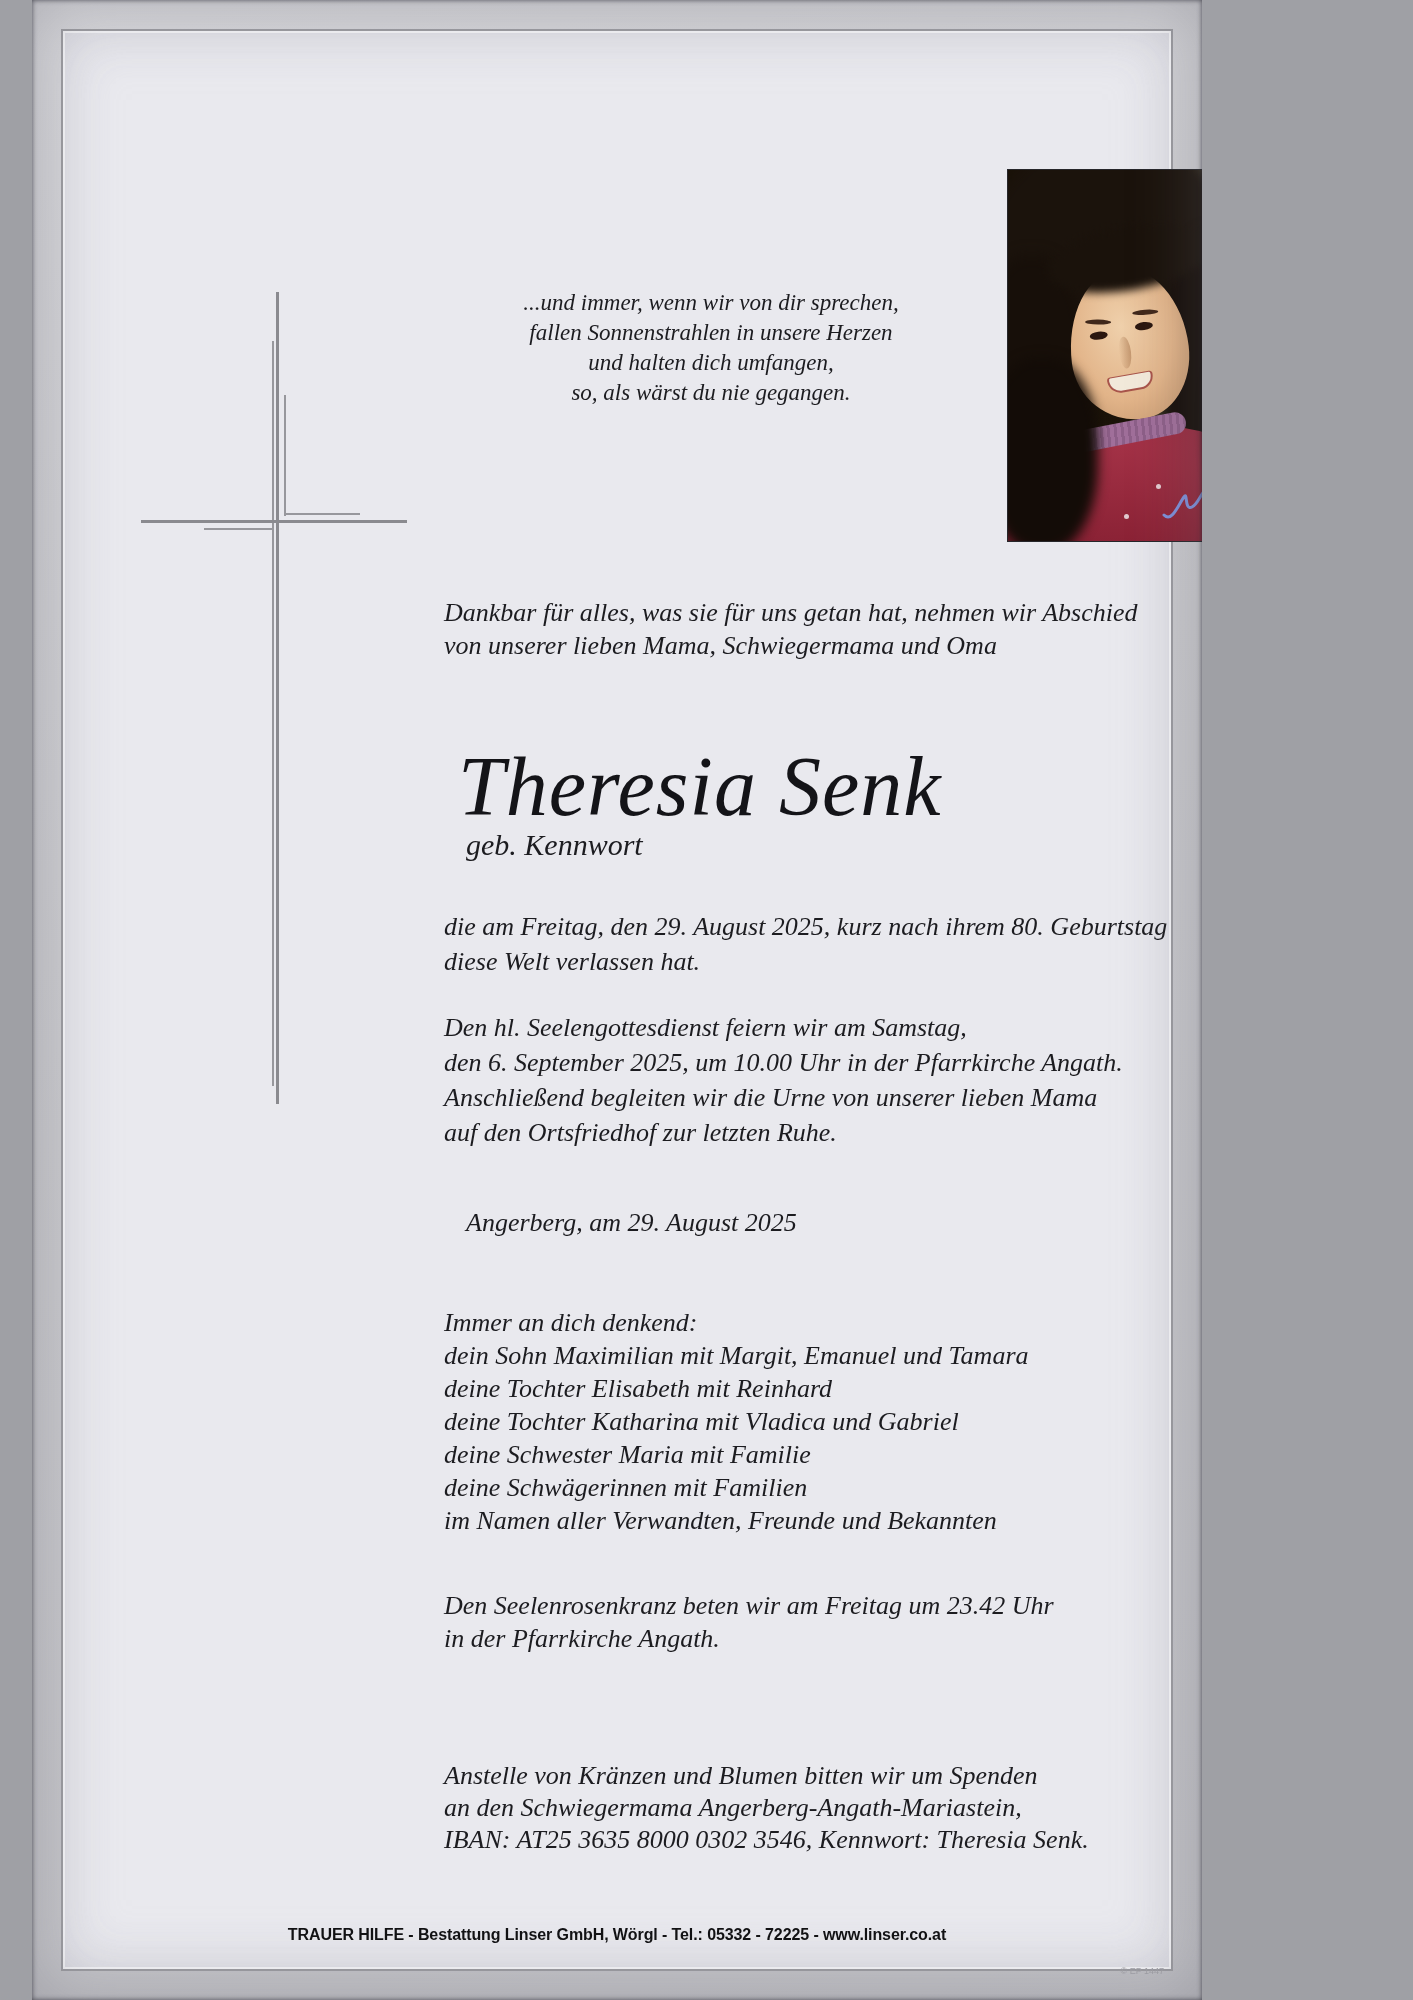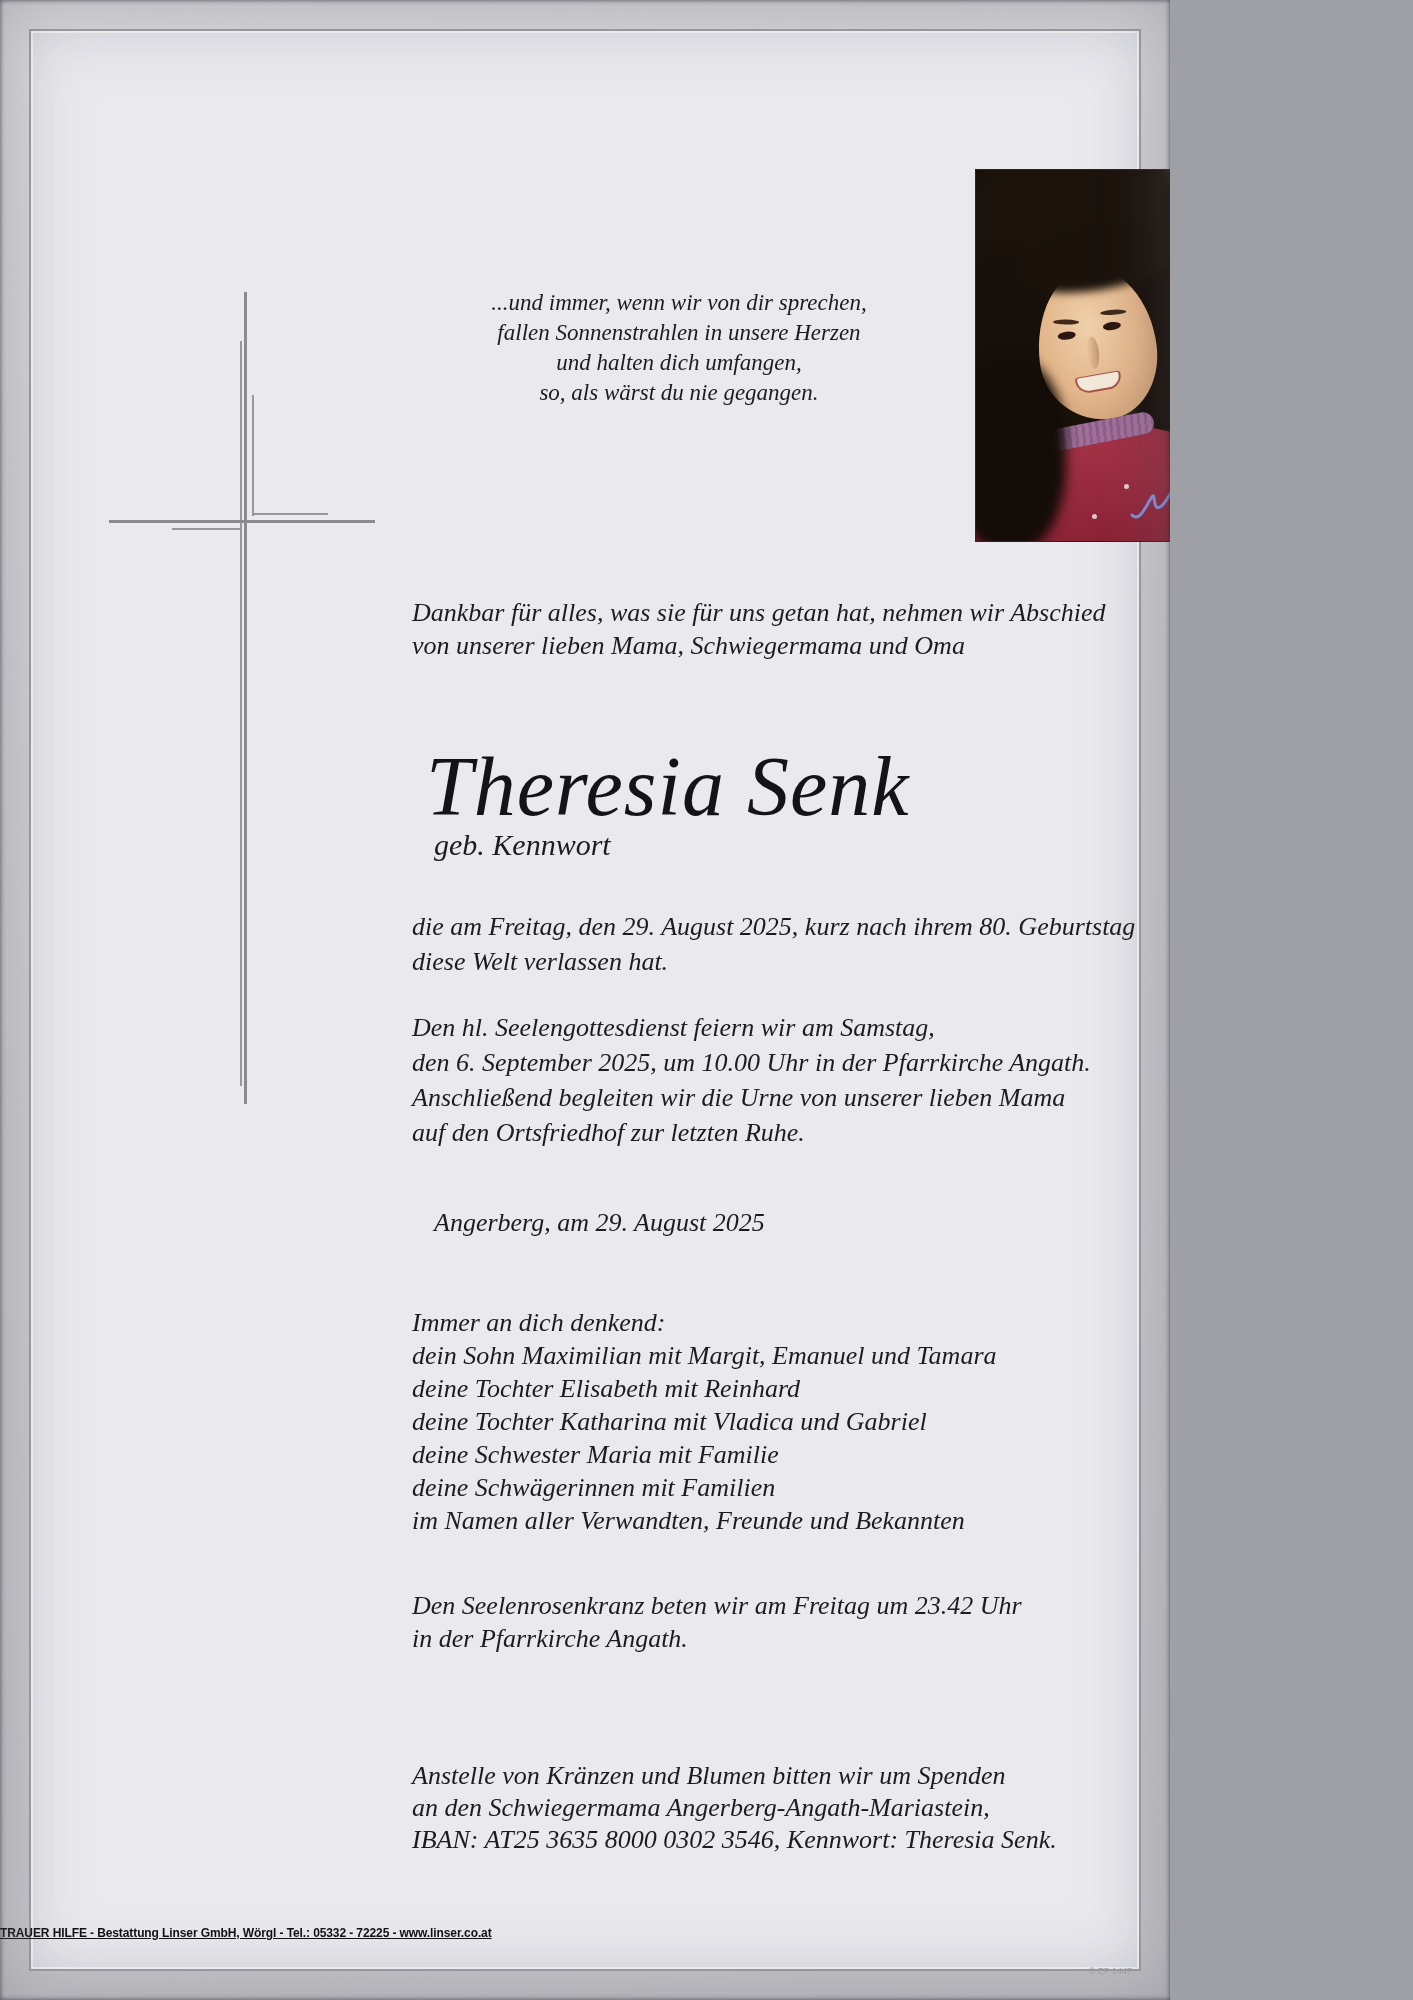--- a/index.html
+++ b/index.html
@@ -1,20 +1,20 @@
 <!DOCTYPE html>
 <html><head>
 <meta charset="utf-8">
 <style>
   * { margin:0; padding:0; box-sizing:border-box; }
   html,body { background:#9fa0a5; }
   .scan {
     position:relative; width:1170px; height:2000px; overflow:hidden;
     background:linear-gradient(155deg,#d6d6da 0%,#c9c9cd 45%,#bfbfc4 100%);
-    font-family:"Liberation Serif", serif; color:#1b1b1f;
+    font-family:"Liberation Serif", serif; color:#1b1b1f;margin-left:32px;
   }
   .scan::after { content:""; position:absolute; inset:0; pointer-events:none; z-index:40;
     box-shadow: inset 0 0 5px rgba(35,35,45,.75), inset 0 0 70px rgba(105,105,115,.38); }
   .groove { position:absolute; inset:29px; border:2px solid #9b9ba0; z-index:1; }
   .groove::after { content:""; position:absolute; inset:0; border:2px solid #f5f5f8; }
   .sheet { position:absolute; inset:33px; background:#e9e9ee; z-index:2;
     box-shadow: inset 0 0 55px rgba(190,190,200,.35); }
 
   
   .cl { position:absolute; z-index:3; }
@@ -35,23 +35,23 @@
   .deceased { left:426px; top:742px; font-size:84px; line-height:90px;
               letter-spacing:1px; color:#141418; }
   .maiden { left:434px; top:828px; font-size:30px; line-height:34px; }
   .notice { left:412px; top:909px; font-size:26px; line-height:35px; }
   .service { left:412px; top:1010px; font-size:26px; line-height:35px; }
   .dateline { left:434px; top:1206px; font-size:26px; line-height:33px; }
   .remember { left:412px; top:1306px; font-size:26px; line-height:33px; }
   .rosary { left:412px; top:1589px; font-size:26px; line-height:33px; }
   .condolence { left:412px; top:1665px; font-size:26px; line-height:33px; }
   .donation { left:412px; top:1760px; font-size:26px; line-height:32px; }
-  .footer { left:0; right:0; top:1926px; text-align:left; font-style:normal;
+  .footer { left:0; right:0; top:1926px; text-align:center; font-style:normal;
             font-family:"Liberation Sans", sans-serif; font-weight:bold;
-            font-size:12px; letter-spacing:-0.1px; color:#121214;text-decoration:underline; }
+            font-size:16px; letter-spacing:-0.1px; color:#121214; }
   .printmark { right:38px; top:1966px; font-style:normal;
             font-family:"Liberation Sans", sans-serif; font-size:9px;
             color:#a2a2a8; }
 
   
   .photo { position:absolute; left:975px; top:169px; width:270px; height:373px;
     z-index:6; border:1px solid #26262a; overflow:hidden;
     background:linear-gradient(102deg,#191107 0%,#1b1309 50%,#4c4531 56%,#433c28 66%,#2b2518 74%,#1c150e 100%); }
   .photo > div { position:absolute; }
   .ph-band { right:-20px; top:75px; width:170px; height:95px; background:#1b140c;

